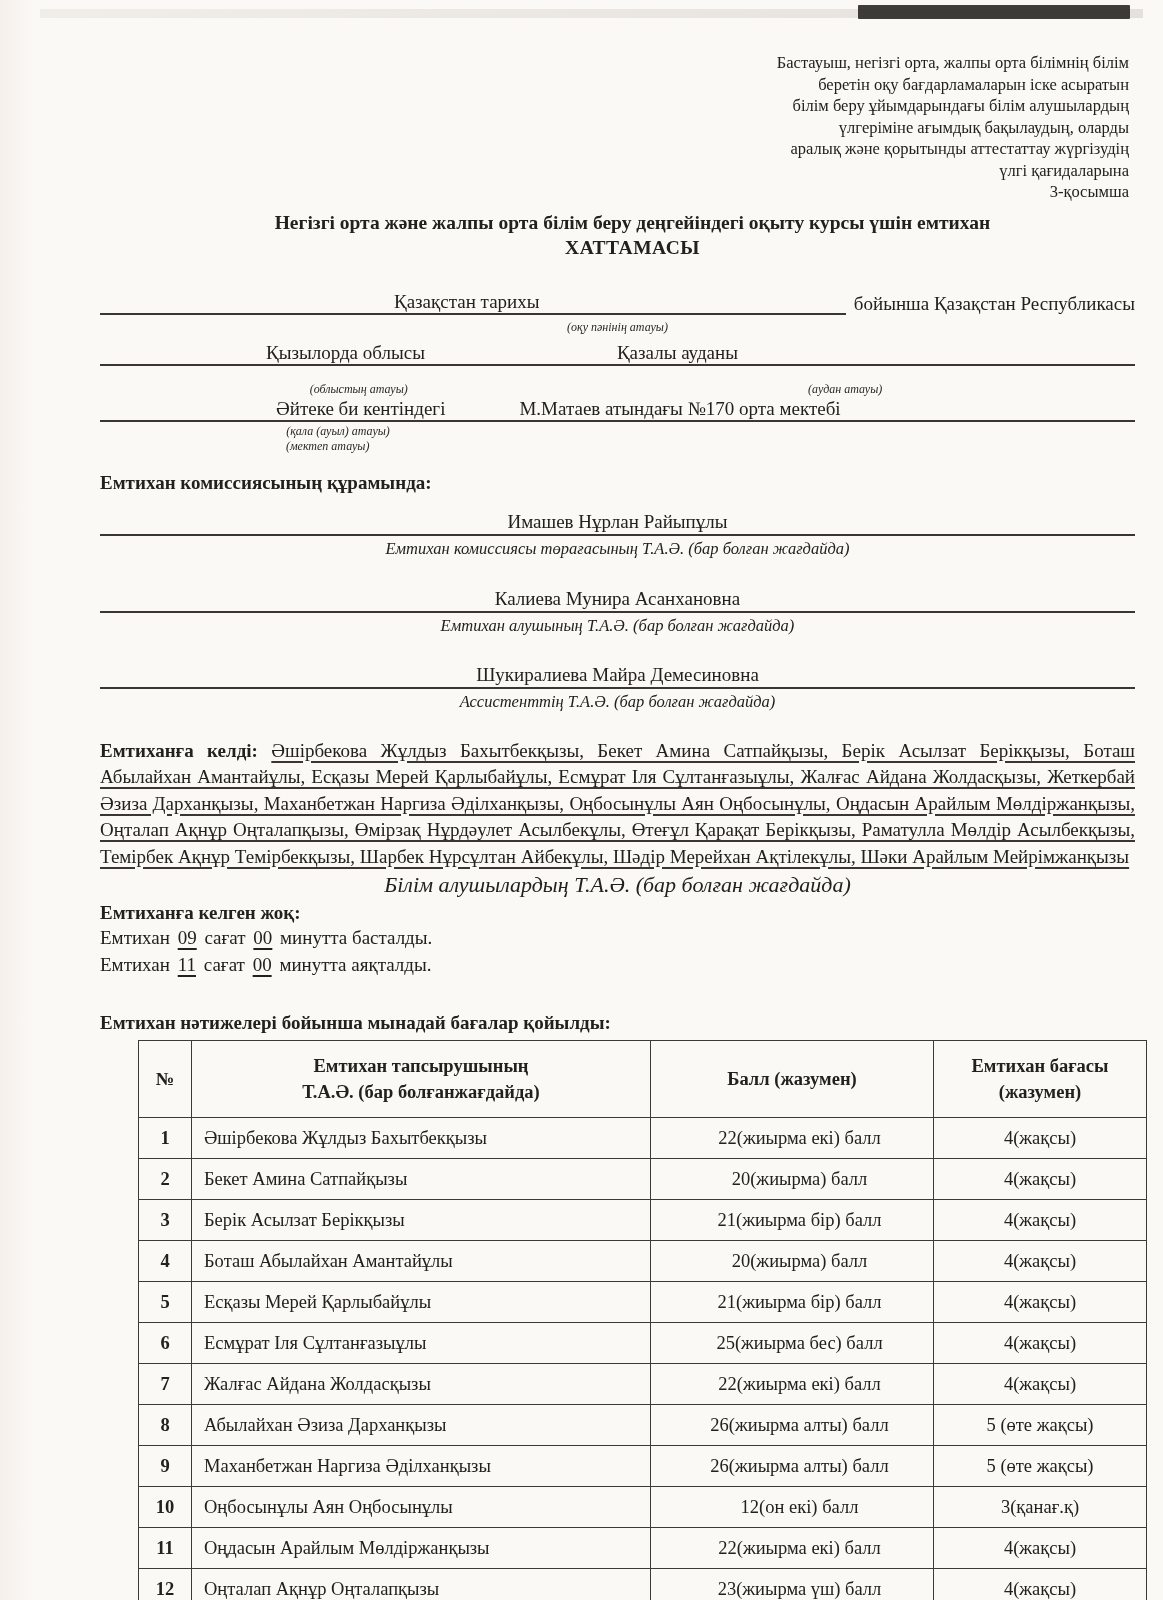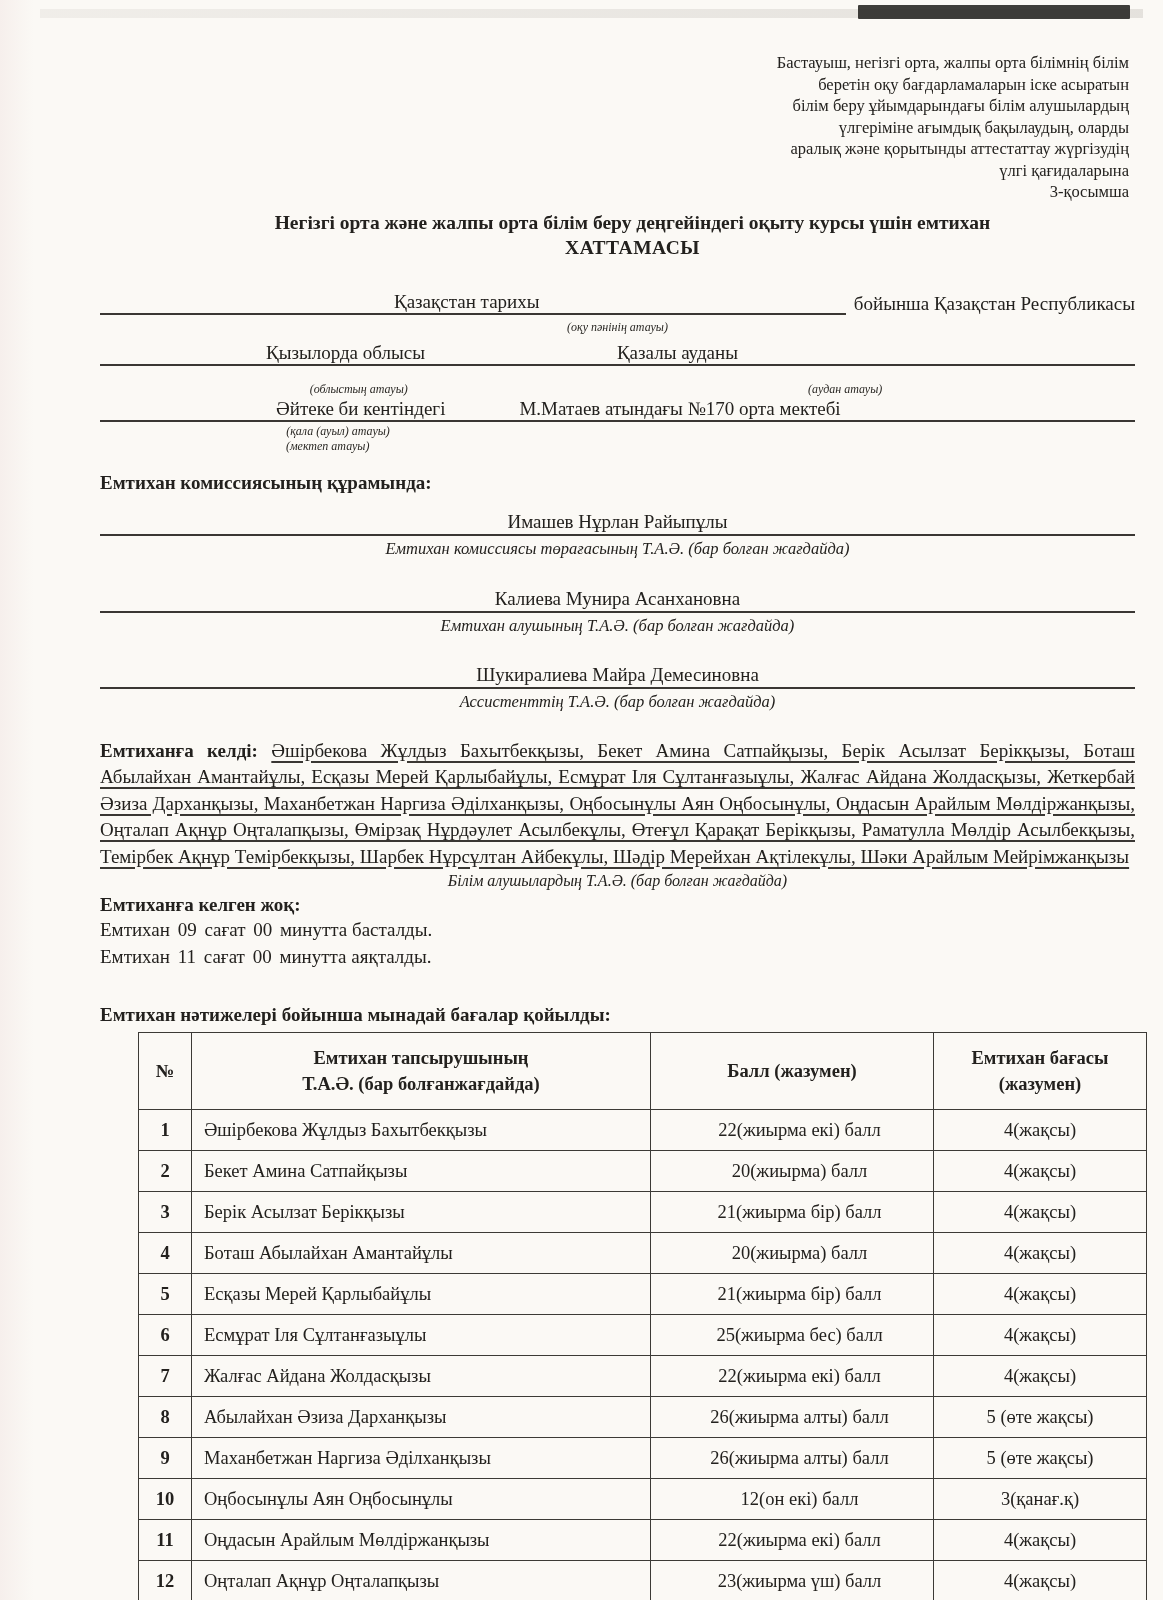--- a/index.html
+++ b/index.html
@@ -54,25 +54,25 @@
   }
 
   .names-par{
     font-size:19px;line-height:26.5px;text-align:justify;margin-top:26px;
   }
   .names-par .lbl{font-weight:bold;}
   .names-par .names{
     text-decoration:underline;text-underline-offset:4px;
     text-decoration-thickness:1.5px;text-decoration-color:#3a3733;
   }
-  .center-cap{text-align:center;font-style:italic;font-size:16px;margin-top:2px;}
+  .center-cap{text-align:center;font-style:italic;font-size:22px;margin-top:2px;}
 
   .time-line{font-size:19px;line-height:27px;}
   .time-line .num{
-    text-underline-offset:4px;
+    text-decoration:underline;text-underline-offset:4px;
     text-decoration-thickness:1.5px;padding:0 3px;
   }
 
   .results-head{font-weight:bold;font-size:19px;margin-top:34px;}
 
   table.results{
     border-collapse:collapse;margin-left:38px;margin-top:6px;
     font-size:18.5px;table-layout:fixed;width:956px;
     background:transparent;
   }

